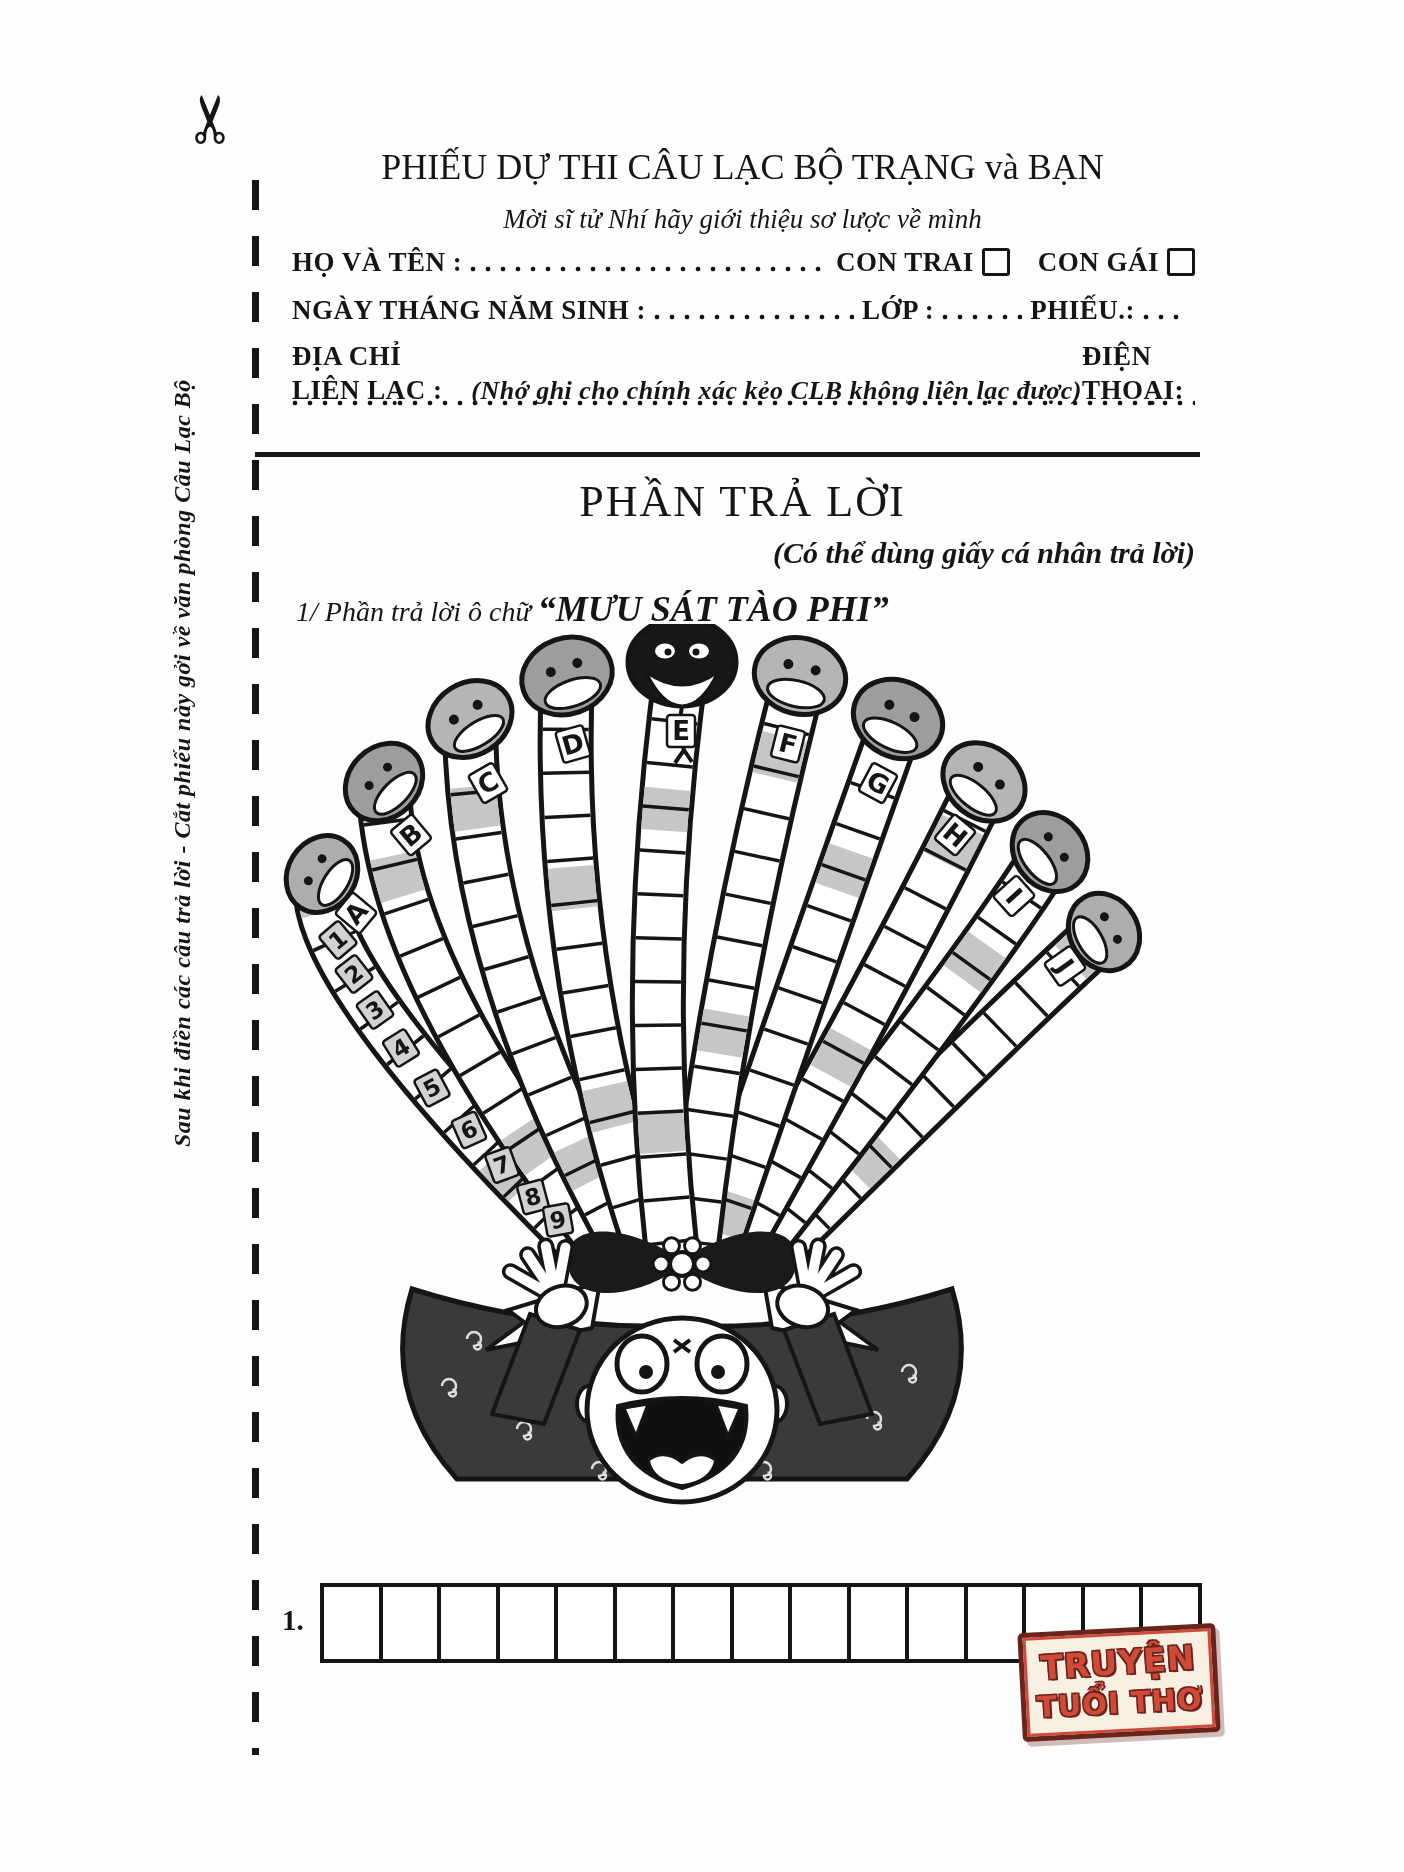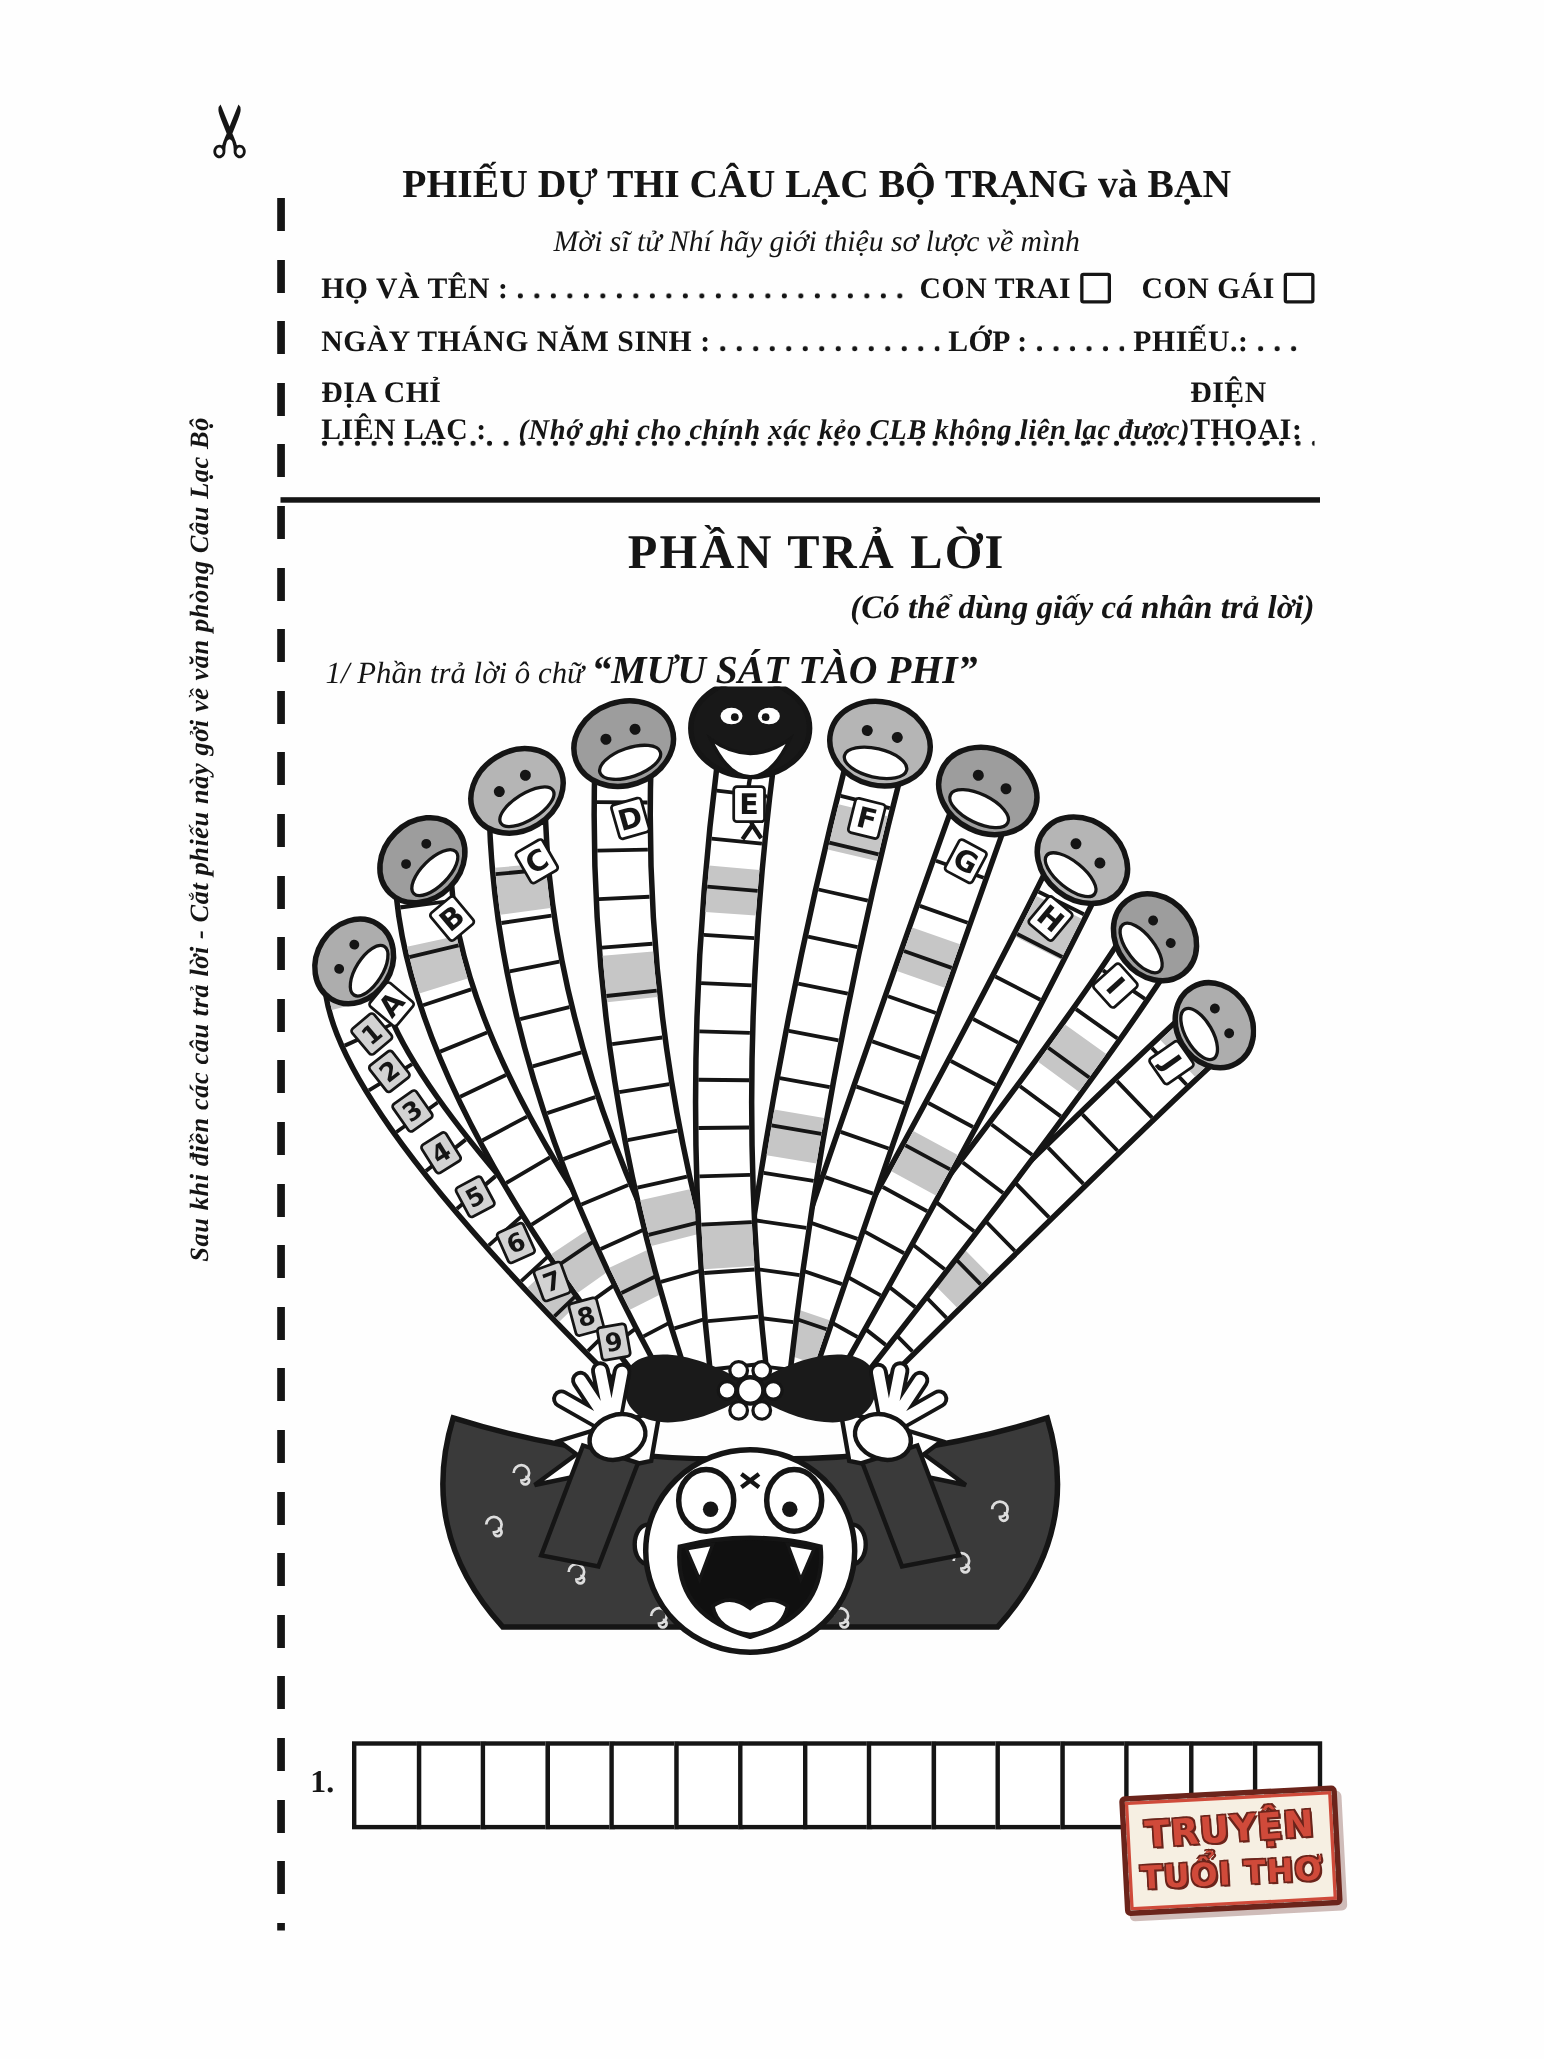--- a/index.html
+++ b/index.html
@@ -8,41 +8,41 @@
 
   .scissors-icon{position:absolute;left:184px;top:86px;font-size:66px;line-height:1;
         transform:rotate(-90deg);color:#151515;}
   .cut-line{position:absolute;left:252px;top:180px;width:7px;height:1575px;
         background:repeating-linear-gradient(to bottom,#151515 0 30px,transparent 30px 56px);}
   .side-note{position:absolute;left:160px;top:342px;height:805px;width:44px;
         writing-mode:vertical-rl;transform:rotate(180deg);font-style:italic;font-weight:bold;
         font-size:24px;line-height:44px;white-space:nowrap;letter-spacing:.5px;}
 
   .title{position:absolute;left:290px;width:905px;top:146px;margin:0;text-align:center;
-        font-size:36px;font-weight:bold;white-space:nowrap;}
+        font-size:36px;font-weight:normal;white-space:nowrap;}
   .subtitle{position:absolute;left:290px;width:905px;top:204px;text-align:center;
         font-style:italic;font-size:27px;}
 
   .frow{position:absolute;left:292px;width:903px;display:flex;align-items:flex-end;
         font-size:27px;font-weight:bold;letter-spacing:.5px;line-height:1.25;}
   .dots{align-self:flex-end;height:6px;margin:0 8px 8px 8px;
         background-image:radial-gradient(circle at 3px 3px,#151515 2px,transparent 2.7px);
         background-size:15px 6px;background-repeat:repeat-x;}
   .dflex{flex:1;}
   .w200{width:200px;} .w80{width:80px;}
   .cbox{width:22px;height:22px;border:3.5px solid #151515;border-radius:3px;margin:0 0 4px 8px;flex:0 0 auto;}
   .gap{margin-left:28px;}
   .note{font-style:italic;font-size:26px;margin-left:10px;white-space:nowrap;margin-top:31px;}
   .fullDots{position:absolute;left:292px;width:903px;top:400px;height:6px;
         background-image:radial-gradient(circle at 3px 3px,#151515 2px,transparent 2.7px);
         background-size:15px 6px;background-repeat:repeat-x;}
   .sep{position:absolute;left:255px;top:452px;width:945px;height:5px;background:#151515;}
 
   .ans-title{position:absolute;left:290px;width:905px;top:476px;margin:0;text-align:center;
-        font-size:44px;font-weight:bold;letter-spacing:2px;}
+        font-size:44px;font-weight:normal;letter-spacing:2px;}
   .ans-sub{position:absolute;left:290px;width:905px;top:536px;text-align:right;
         font-size:30px;font-weight:bold;font-style:italic;}
   .part-line{position:absolute;left:296px;font-size:28px;font-style:italic;white-space:nowrap;}
   .part1{top:588px;} .part2{top:1522px;}
   .part-line strong{font-size:36px;}
 
   .illu{position:absolute;left:262px;top:624px;width:880px;height:892px;}
   .sn-o{fill:none;stroke:#151515;stroke-width:56;stroke-linecap:round;}
   .sn-b{fill:none;stroke:#ffffff;stroke-width:46;stroke-linecap:round;}
   .sn-s{fill:none;stroke:#c6c6c6;stroke-width:46;}

